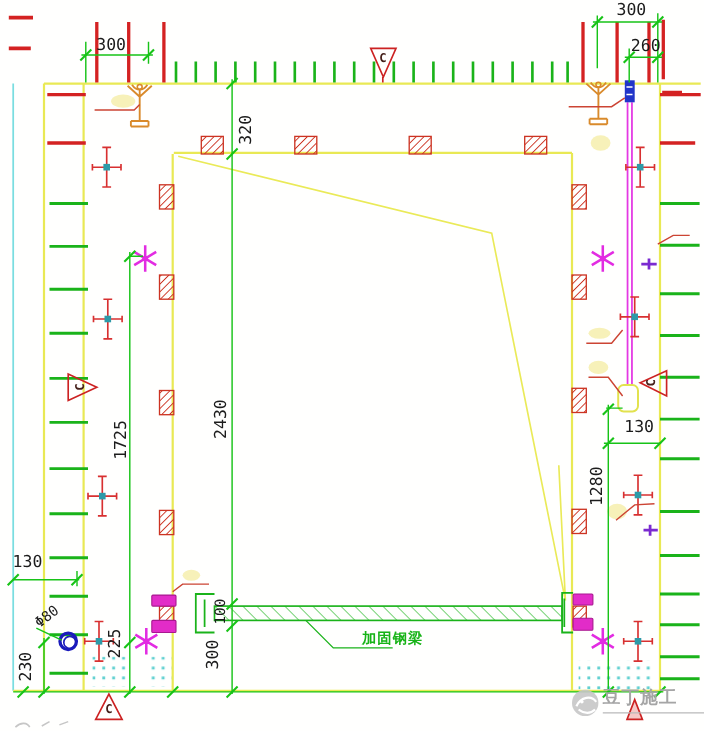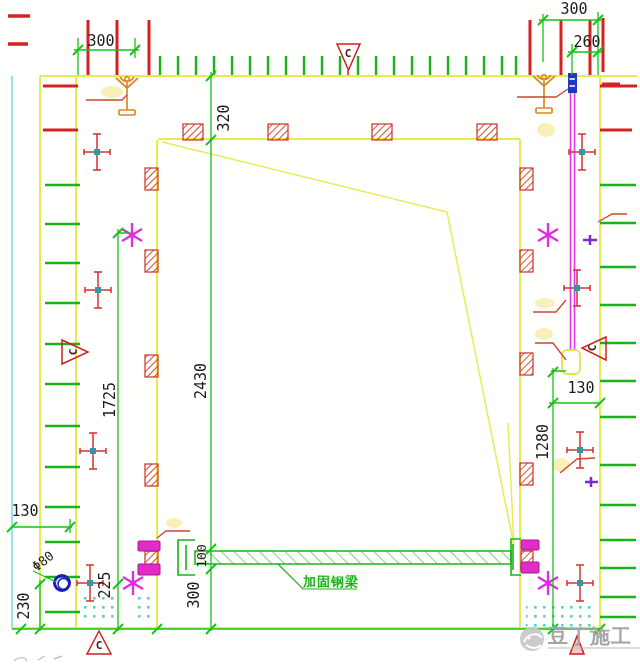--- a/index.html
+++ b/index.html
@@ -5,23 +5,23 @@
   html,body{margin:0;padding:0;background:#fff;}
   #canvas{position:relative;width:640px;height:665px;background:#fffffe;overflow:hidden;
           font-family:"DejaVu Sans Mono","Liberation Mono",monospace;}
   #linework{position:absolute;left:0;top:0;}
   .t{position:absolute;transform:translate(-50%,-50%);font-size:15px;line-height:1;
      color:#1c1c1c;white-space:nowrap;letter-spacing:0px;}
   .r{transform:translate(-50%,-50%) rotate(-90deg);}
   .phi{transform:translate(-50%,-50%) rotate(-38deg);font-size:13px;}
   .cmark{font-size:11px;font-weight:bold;color:#45201a;}
   .cmark.r{transform:translate(-50%,-50%) rotate(-90deg);}
-  .beamlabel{font-size:13px;color:#17b317;font-weight:bold;letter-spacing:1px;}
+  .beamlabel{font-size:13px;color:#17b317;font-weight:bold;letter-spacing:1px;margin-left:26px;}
   .wm{position:absolute;font-family:"DejaVu Sans","Liberation Sans",sans-serif;
-      font-size:20px;font-weight:bold;color:#a5a5a5;letter-spacing:1px;line-height:1;}
+      font-size:16px;font-weight:bold;color:#a5a5a5;letter-spacing:1px;line-height:1;}
   .small{font-size:13px;}
 </style>
 </head>
 <body>
 
 <div id="canvas">
 
 <svg id="linework" width="640" height="665" viewBox="0 0 640 665">
   <defs>
     <pattern id="rh" patternUnits="userSpaceOnUse" width="5" height="5" patternTransform="rotate(45)">

